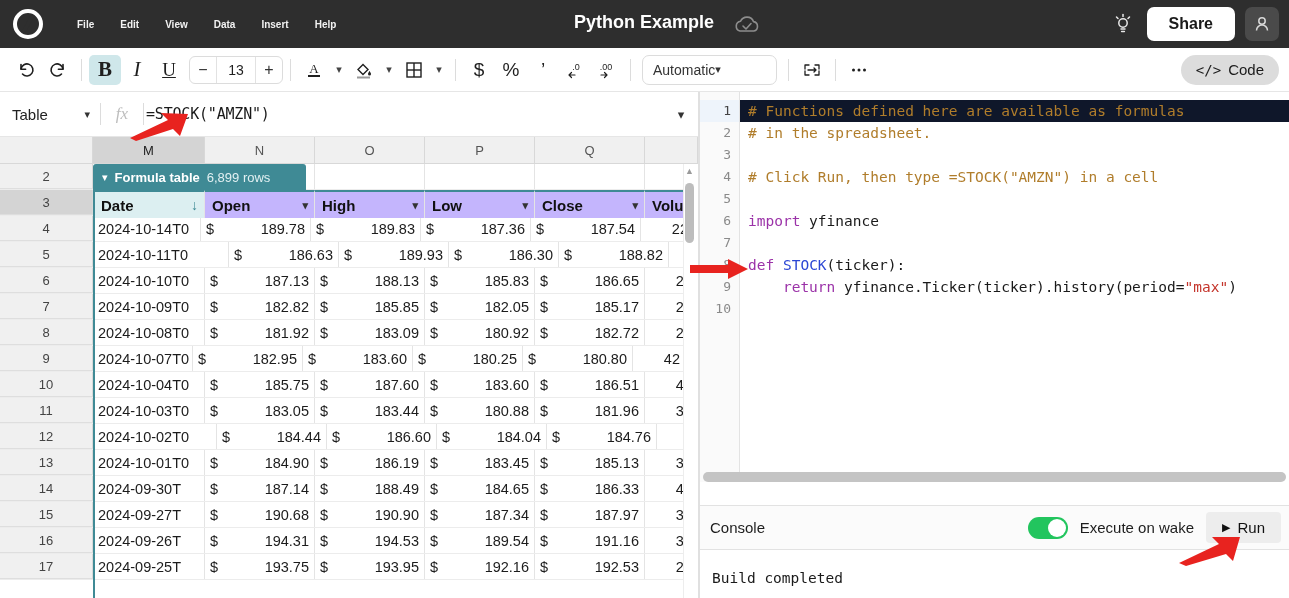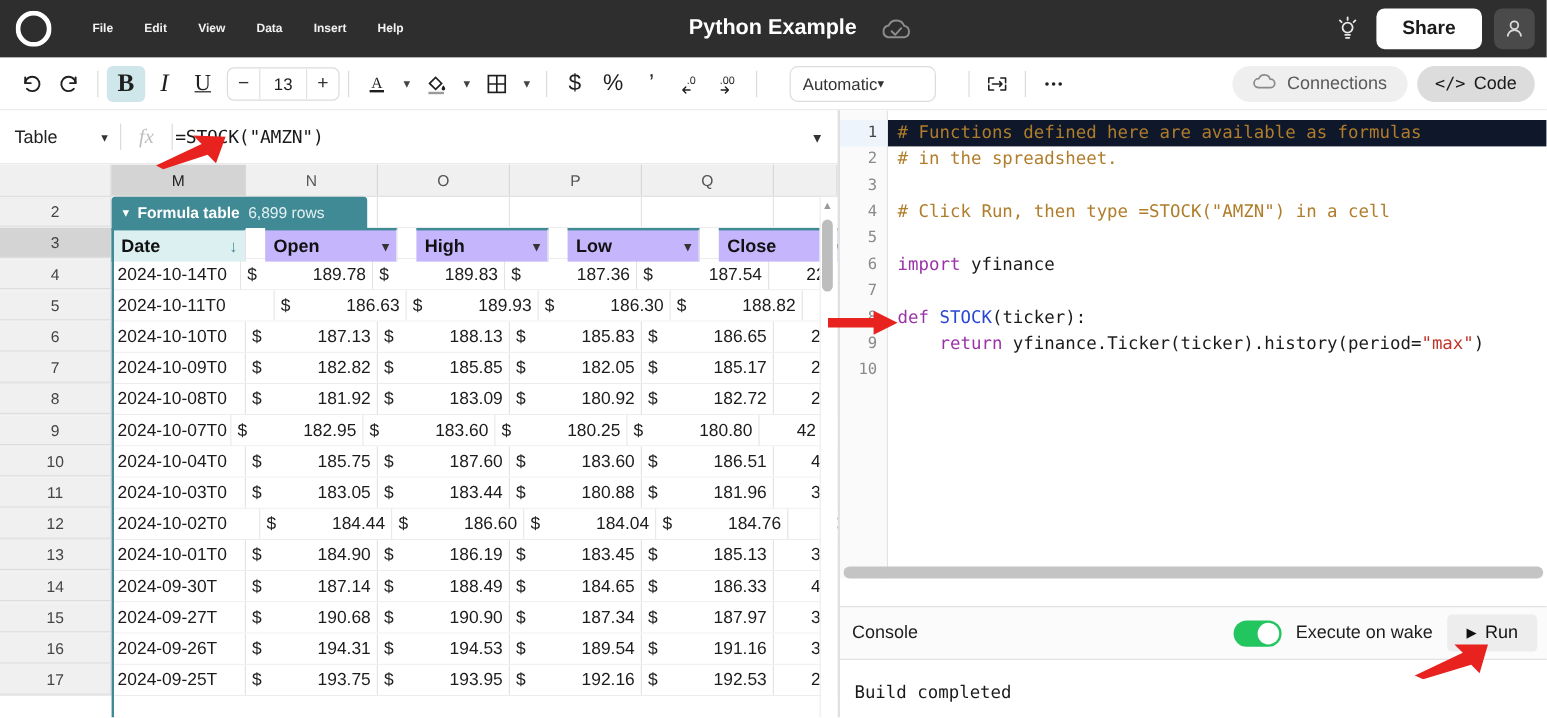--- a/index.html
+++ b/index.html
@@ -61,22 +61,22 @@
     height: 28px; margin-left: 4px; overflow: hidden;
   }
   .fs-btn { width: 26px; height: 26px; display: flex; align-items: center; justify-content: center;
             font-size: 16px; color: #333; cursor: pointer; }
   .fs-val { width: 40px; text-align: center; font-size: 14px; color: #1f1f1f;
             border-left: 1px solid #e2e2e2; border-right: 1px solid #e2e2e2; line-height: 26px; }
   .chev { font-size: 11px; color: #444; width: 18px; display: flex; align-items: center; justify-content: center; cursor: pointer; }
   .numfmt { font-size: 19px; }
   .automatic-select {
     display: flex; align-items: center; 
-    border: 1px solid #dcdcdc; border-radius: 7px; height: 30px; width: 122px;
-    padding: 0 10px; font-size: 14px; color: #333; cursor: pointer; margin: 0 20px;
+    border: 1px solid #dcdcdc; border-radius: 7px; height: 30px; width: 135px;
+    padding: 0 10px; font-size: 14px; color: #333; cursor: pointer; margin: 0 4px;
   }
   .conn-btn {
     display: flex; align-items: center; gap: 8px; background: #efefef; color: #5a5a5a;
     border-radius: 16px; height: 30px; padding: 0 17px; font-size: 15px; cursor: pointer;
   }
   .code-btn {
     display: flex; align-items: center; gap: 7px; background: #dcdcdc; color: #1a1a1a;
     border-radius: 16px; height: 30px; padding: 0 15px; font-size: 15px; cursor: pointer;
     font-weight: 500; margin-left: 8px;
   }
@@ -132,21 +132,21 @@
   .cell.dollar .dsign { position: absolute; left: 5px; }
 
   
   .table-banner {
     position: absolute; left: 93px; top: 0px; width: 213px; height: 26px;
     background: #3f8a95; color: #ffffff; display: flex; align-items: center; gap: 7px;
     padding-left: 9px; font-size: 13px; border-radius: 3px 3px 0 0; z-index: 5;
   }
   .table-banner .tb-name { font-weight: bold; }
   .table-banner .tb-rows { color: #e2f0f2; font-weight: normal; }
-  .hdr-row-cells { position: absolute; left: 93px; top: 26px; display: flex; z-index: 4; gap: 16px; }
+  .hdr-row-cells { position: absolute; left: 93px; top: 26px; display: flex; z-index: 4; }
   .hdr-cell {
     height: 28px; display: flex; align-items: center; justify-content: space-between;
     font-size: 15px; font-weight: bold; color: #111; background: #c4b5fd;
     border-right: 1px solid #e4e4e4; padding: 0 6px 0 7px; flex: none;
     border-top: 2px solid #3f8a95;
   }
   .hdr-cell.first { background: #dceff1; border-left: 1.5px solid #3f8a95; }
   .hdr-cell .sortglyph { color: #3f8a95; font-size: 14px; }
   .hdr-cell .dd { color: #333; font-size: 11px; }
   .tbl-left-border {
@@ -364,28 +364,20 @@
     </div>
     <div class="tb-sep"></div>
     <div class="tb-icon">
       <svg width="20" height="20" viewBox="0 0 20 20">
         <circle cx="4.5" cy="10" r="1.5" fill="#1f1f1f"></circle>
         <circle cx="10" cy="10" r="1.5" fill="#1f1f1f"></circle>
         <circle cx="15.5" cy="10" r="1.5" fill="#1f1f1f"></circle>
       </svg>
     </div>
     <div style="margin-left:auto; display:flex; align-items:center;">
-      <div class="conn-btn">
-        <span>
-          <svg width="20" height="14" viewBox="0 0 20 14">
-            <path d="M4.5 12 A3.5 3.5 0 0 1 5 4.6 A5 5 0 0 1 14.5 5 A3.4 3.4 0 0 1 15 12 Z" fill="none" stroke="#8a8a8a" stroke-width="1.4" stroke-linejoin="round"></path>
-          </svg>
-        </span>
-        <span>Connections</span>
-      </div>
       <div class="code-btn">
         <span style="font-family:'DejaVu Sans Mono',monospace;font-size:14px;">&lt;/&gt;</span>
         <span>Code</span>
       </div>
     </div>
   </div>
 
   <div class="formulabar">
     <div class="name-box">
       <span>Table</span>

